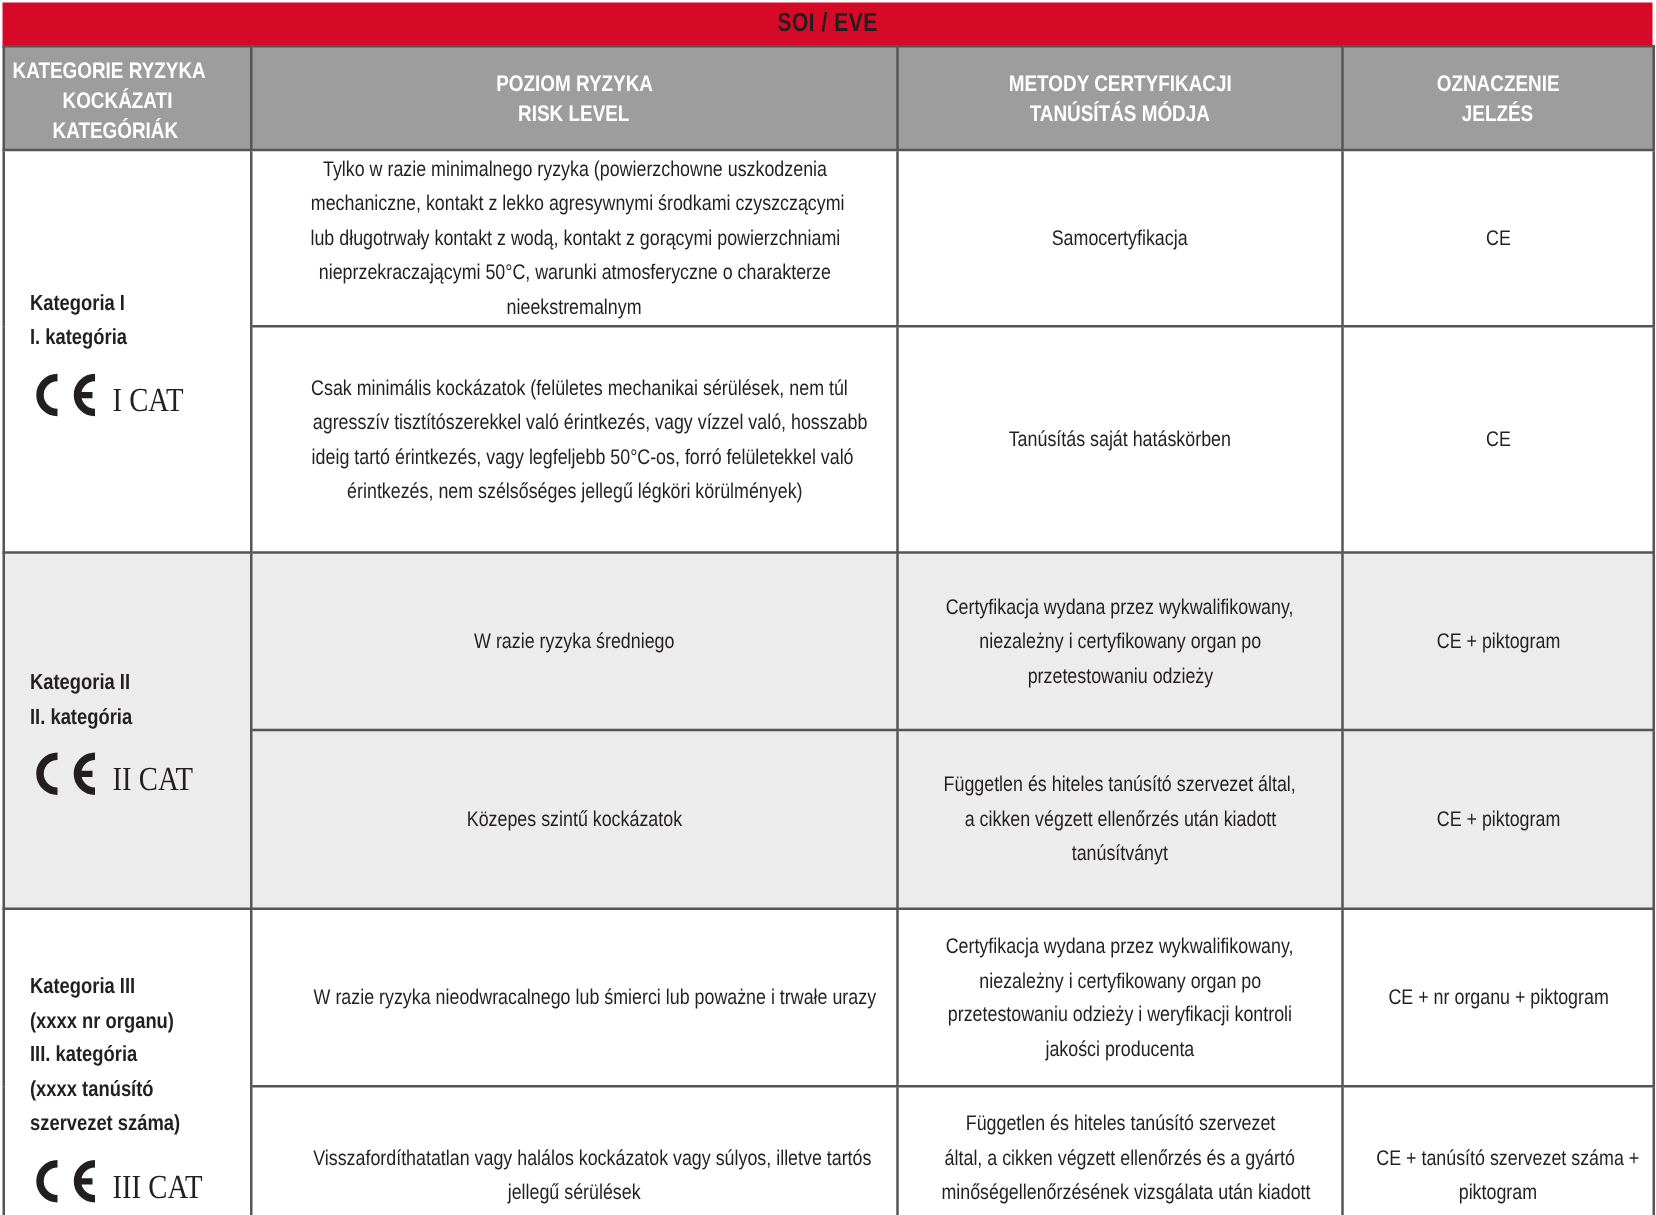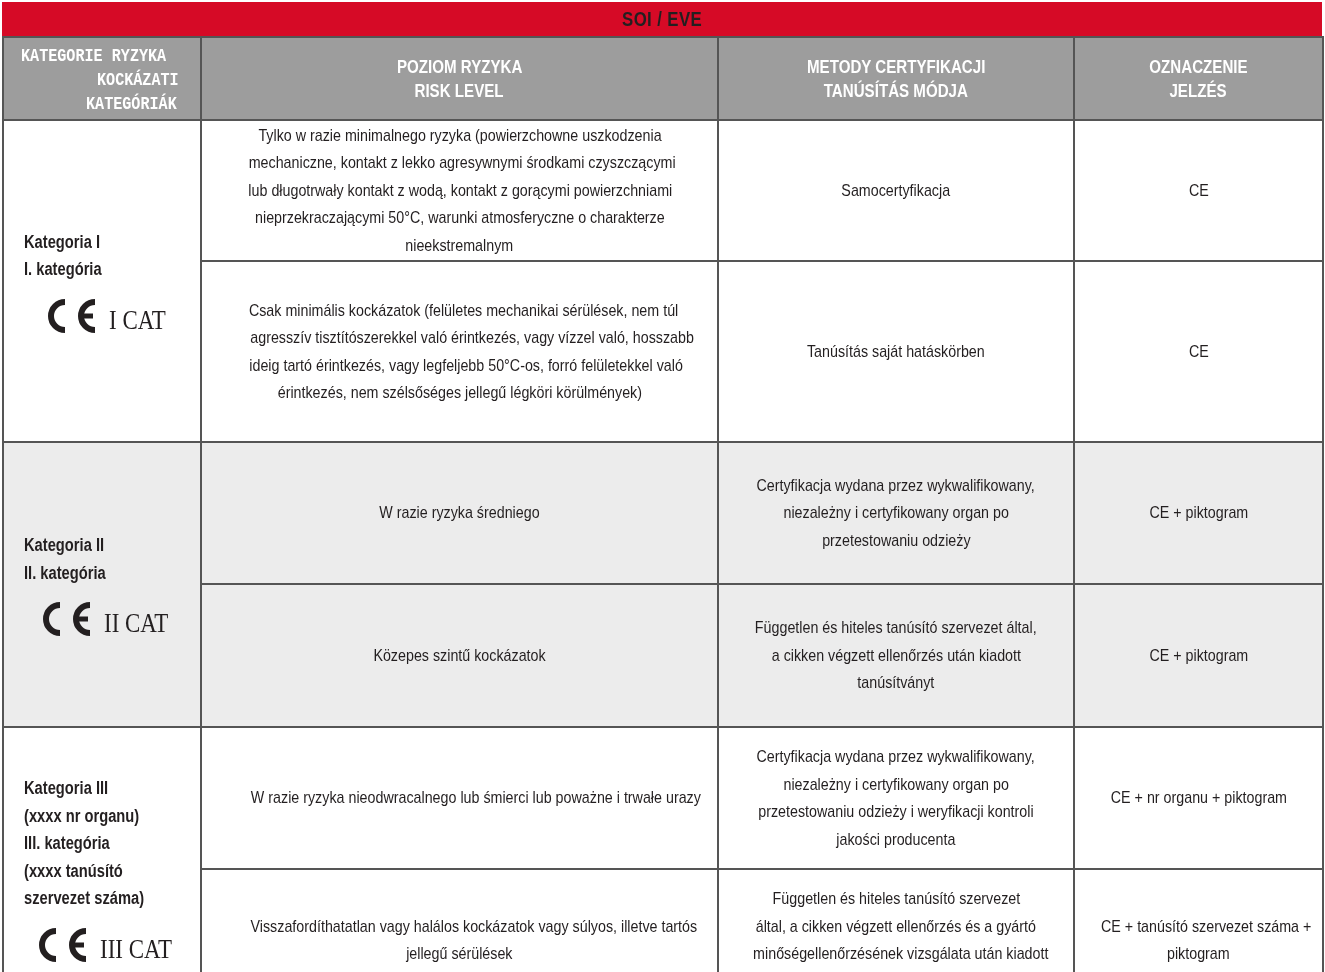--- a/index.html
+++ b/index.html
@@ -6,27 +6,27 @@
   body { width: 1325px; height: 972px; position: relative; overflow: hidden;
          font-family: "Liberation Sans Narrow", "Liberation Sans", sans-serif; color: #231f20; }
   .title-bar { position: absolute; left: 2px; top: 2px; width: 1320px; height: 34px;
                background: #d60a26; display: flex; align-items: center; justify-content: center; }
   .title-bar span { font-weight: bold; font-size: 21px; color: #231f20; letter-spacing: 0.5px;
                     transform: scaleX(0.8); display: inline-block; }
   table { position: absolute; left: 2px; top: 36px; border-collapse: collapse; table-layout: fixed; width: 1320px; }
   td, th { border: 2px solid #555555; padding: 0 6px; text-align: center; vertical-align: middle;
            font-size: 17px; line-height: 27.5px; font-weight: normal; }
   th { background: #9d9d9d; color: #ffffff; font-weight: bold; font-size: 18px; line-height: 24px; height: 75px; }
-  th.first { text-align: right; padding-left: 6px; vertical-align: top; padding-top: 6px; font-family: Liberation Mono, monospace; }
+  th.first { text-align: center; padding-left: 6px; vertical-align: top; padding-top: 6px; }
   .narrow { display: inline-block; transform: scaleX(0.84); transform-origin: center; white-space: nowrap; }
   .narrow-left { display: inline-block; transform: scaleX(0.84); transform-origin: left; white-space: nowrap; }
   td.cat { text-align: left; padding-left: 20px; font-weight: bold; font-size: 17.5px; line-height: 27.5px; }
   tr.grp2 td { background: #ececec; }
   .cell-row { height: 140px; }
-  .ce-line { display: flex; align-items: flex-end; margin-top: 14px; justify-content: center; }
+  .ce-line { display: flex; align-items: flex-end; margin-top: 14px; }
   .ce-mark { width: 58px; height: 36px; margin-right: 8px; }
   .cat-label { font-family: "Liberation Serif", serif; font-weight: normal; font-size: 27px; line-height: 27px;
                display: inline-block; transform: scaleX(0.85); transform-origin: left; }
 </style>
 </head>
 <body>
 
 <div class="title-bar">
   <span>SOI / EVE</span>
 </div>

